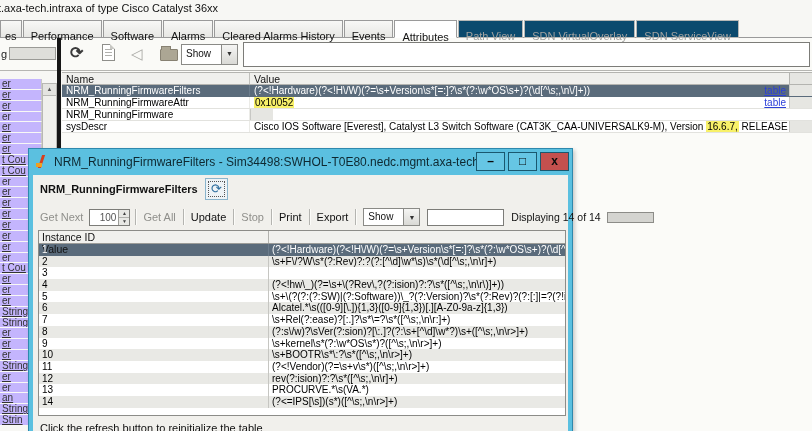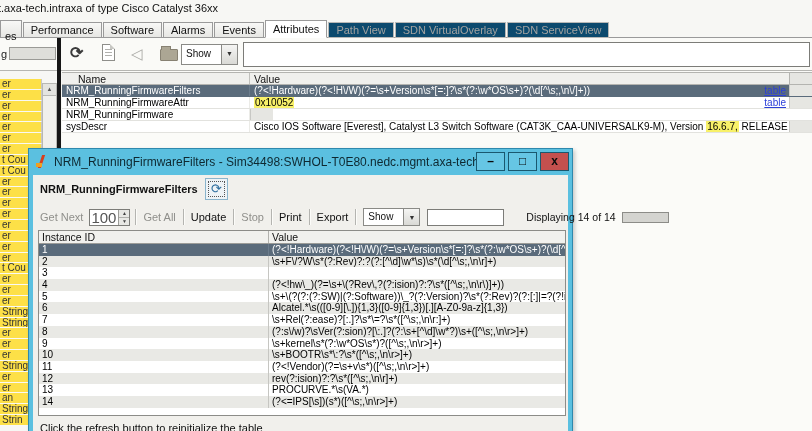--- a/index.html
+++ b/index.html
@@ -4,21 +4,21 @@
 <style>
   * { margin:0; padding:0; box-sizing:border-box; }
   html,body { background:#d8d8d4; }
   .screen{position:relative;width:812px;height:431px;background:#f7f7f4;font-family:"Liberation Sans",sans-serif;overflow:hidden;}
 
   .page-title{position:absolute;left:-2px;top:2px;font-size:11px;color:#111;white-space:nowrap;}
 
   
   .tabbar{position:absolute;left:0;top:20px;height:18px;width:812px;display:flex;align-items:flex-end;z-index:2;}
   .tabline{position:absolute;left:0;top:37px;width:812px;height:1px;background:#9a9a9a;z-index:1;}
-  .tab{height:16px;line-height:15px;padding:0 7px;font-size:11px;background:linear-gradient(#f8f8f6,#e7e7e4);border:1px solid #9a9a9a;margin-right:1px;color:#111;white-space:nowrap;position:relative;z-index:2;}
+  .tab{height:16px;line-height:15px;padding:8px 7px;font-size:11px;background:linear-gradient(#f8f8f6,#e7e7e4);border:1px solid #9a9a9a;margin-right:1px;color:#111;white-space:nowrap;position:relative;z-index:2;}
   .tab.active{background:#fff;height:18px;line-height:17px;border-bottom:1px solid #fff;z-index:3;}
   .tab.disabled{color:#a2a2a0;background:#0c4a6e;border-color:#b8b8b6;}
   .tab.partial{padding:8px 4px;}
 
   
   .toolband{position:absolute;left:0;top:38px;width:812px;height:33px;background:#fafaf7;border-bottom:1px solid #b6b6b2;}
   .loadfrag{position:absolute;left:1px;top:10px;font-size:11px;color:#222;}
   .loadbar{position:absolute;left:9px;top:9px;width:47px;height:13px;background:#dededa;border:1px solid #9a9a96;}
   .icon-refresh{position:absolute;left:70px;top:5px;font-size:16px;color:#3b3b3b;font-weight:bold;}
   .icon-report{position:absolute;left:102px;top:6px;width:13px;height:17px;background:#fff;border:1px solid #8e8e8a;}
@@ -28,30 +28,30 @@
   .icon-folder{position:absolute;left:160px;top:11px;width:18px;height:12px;background:#aca694;border:1px solid #878172;border-radius:1px;}
   .icon-folder::before{content:"";position:absolute;left:0;top:-4px;width:8px;height:3px;background:#aca694;border:1px solid #878172;border-bottom:none;}
   .combo{position:absolute;display:flex;background:#fff;border:1px solid #8a8a86;}
   .combo .cval{flex:1;font-size:10px;padding:3px 0 0 4px;color:#111;overflow:hidden;}
   .combo .cbtn{width:16px;background:linear-gradient(#f5f5f3,#d9d9d5);border-left:1px solid #8a8a86;text-align:center;font-size:7px;line-height:18px;color:#333;}
   .main-combo{left:181px;top:6px;width:57px;height:21px;}
   .search-input{position:absolute;left:243px;top:4px;width:567px;height:25px;background:#fff;border:1px solid #7c7c78;font-size:11px;padding:0 4px;font-family:"Liberation Sans",sans-serif;}
 
   
   .leftlist{position:absolute;left:0;top:79px;width:42px;z-index:1;}
-  .frag{height:10.85px;line-height:10.3px;font-size:10px;color:#333;background:#fde047;border-bottom:1px solid #f8f8f5;border-right:1px solid #c8c8c4;padding-left:2px;overflow:hidden;white-space:nowrap;}
+  .frag{height:10.85px;line-height:10.3px;font-size:10px;color:#333;background:#c4b5fd;border-bottom:1px solid #f8f8f5;border-right:1px solid #c8c8c4;padding-left:2px;overflow:hidden;white-space:nowrap;text-decoration:underline;}
   .leftscroll{position:absolute;left:42px;top:83px;width:15px;height:348px;background:#f0f0ec;border:1px solid #b8b8b4;}
   .leftscroll .sbtn{height:12px;background:#e4e4e0;border-bottom:1px solid #b8b8b4;text-align:center;font-size:6px;line-height:11px;color:#555;}
   .vdivider{position:absolute;left:57px;top:38px;width:4px;height:393px;background:#161616;z-index:3;}
 
   
   .attr-area{position:absolute;left:62px;top:71px;width:750px;height:360px;background:#fbfbf8;}
   .attr-table{position:absolute;left:62px;top:72px;width:750px;z-index:2;}
   .ahead{display:flex;height:13px;background:#f0f0ed;border-top:1px solid #b4b4b0;border-bottom:1px solid #b4b4b0;font-size:10.5px;color:#111;}
-  .ahead .hname{width:188px;border-right:1px solid #c0c0bc;padding-left:16px;line-height:12px;}
+  .ahead .hname{width:188px;border-right:1px solid #c0c0bc;padding-left:4px;line-height:12px;}
   .ahead .hval{flex:1;padding-left:4px;line-height:12px;}
   .ahead .hscroll{width:23px;background:#e6e6e2;border-left:1px solid #b4b4b0;}
   .arow{display:flex;height:12px;font-size:10px;line-height:11.5px;background:#fff;border-bottom:1px solid #e2e2de;}
   .arow .name{width:188px;padding-left:4px;border-right:1px solid #ebebe7;overflow:hidden;white-space:nowrap;}
   .arow .val{flex:1;padding-left:4px;position:relative;overflow:hidden;white-space:nowrap;}
   .arow .scol{width:23px;background:#e6e6e2;border-left:1px solid #c8c8c4;}
   .arow.sel{background:#5a6b7b;color:#fff;border-bottom-color:#5a6b7b;}
   .arow.sel .name{border-right-color:#6b7c8c;}
   .hl{background:#f8f169;color:#000;padding:0 1px;}
   .tlink{position:absolute;right:3px;top:0;color:#2b3fd8;text-decoration:underline;cursor:pointer;}
@@ -67,31 +67,31 @@
   .dbtn{width:29px;height:19px;border:1px solid #1a586f;background:#66c6e4;text-align:center;font-size:12px;line-height:16px;color:#0a0a0a;font-weight:bold;cursor:pointer;}
   .dbtn.close{background:#c4504e;}
   .dbody{position:absolute;left:4px;top:26px;right:4px;bottom:0;background:#f1f0ec;}
   .dlabel{position:absolute;left:7px;top:8px;font-weight:bold;font-size:11px;color:#111;}
   .drefresh{position:absolute;left:172px;top:3px;width:23px;height:22px;border:1px solid #8ab4cc;background:#eef3f6;outline:1px dotted #555;outline-offset:-4px;text-align:center;font-size:13px;color:#2e6e9e;line-height:20px;cursor:pointer;}
   .dtoolbar{position:absolute;left:5px;top:32px;right:4px;height:20px;display:flex;align-items:center;font-size:11px;color:#111;white-space:nowrap;}
   .dtoolbar .btn{padding:0 2px;cursor:pointer;}
   .dtoolbar .dis{color:#8f8f8b;}
   .sep{width:1px;height:16px;background:#b4b4b0;margin:0 5px;box-shadow:1px 0 0 #fcfcf9;flex:none;}
   .spin{width:41px;height:17px;border:1px solid #7c7c78;background:#fff;display:flex;margin-left:4px;flex:none;}
-  .spin .sval{flex:1;text-align:right;font-size:15px;line-height:15px;padding-right:2px;color:#555;}
+  .spin .sval{flex:1;text-align:right;font-size:10px;line-height:15px;padding-right:2px;color:#555;}
   .spin .sarrows{width:11px;border-left:1px solid #9c9c98;display:flex;flex-direction:column;}
   .sarrows div{flex:1;font-size:5px;line-height:7px;text-align:center;background:#e8e8e4;color:#444;cursor:pointer;}
   .sarrows div:first-child{border-bottom:1px solid #b0b0ac;}
   .dlg-combo{position:relative;width:57px;height:18px;margin-left:2px;flex:none;}
   .dlg-combo .cval{padding-top:2px;}
   .dfilter{width:77px;height:17px;border:1px solid #7c7c78;background:#fff;margin-left:7px;flex:none;font-size:10px;padding:0 3px;font-family:"Liberation Sans",sans-serif;}
-  .ddisplay{margin-left:22px;font-size:10.5px;}
+  .ddisplay{margin-left:7px;font-size:10.5px;}
   .dprog{width:47px;height:11px;border:1px solid #8c8c88;background:#d4d4d0;margin-left:6px;flex:none;}
   .dtable{position:absolute;left:5px;top:55px;width:528px;height:186px;border:1px solid #8c8c88;background:#fff;overflow:hidden;}
-  .dhead{display:flex;height:13px;background:#f1f1ee;border-bottom:1px solid #9c9c98;font-size:10.5px;color:#111;}
+  .dhead{display:flex;height:13px;background:#f1f1ee;border-bottom:1px solid #9c9c98;font-size:10.5px;color:#111;flex-direction:column;}
   .dhead .h1{width:230px;border-right:1px solid #b2b2ae;padding-left:3px;line-height:12px;}
   .dhead .h2{flex:1;padding-left:3px;line-height:12px;}
   .drow{display:flex;height:11.7px;font-size:10px;line-height:11px;background:#fff;cursor:default;}
   .drow .c1{width:230px;border-right:1px solid #c6c6c2;padding-left:3px;overflow:hidden;}
   .drow .c2{flex:1;padding-left:3px;white-space:nowrap;overflow:hidden;}
   .drow.alt{background:#e9e9e5;}
   .drow.sel{background:#5a6b7b;color:#fff;}
   .drow.sel .c1{border-right-color:#6b7c8c;}
   .dfooter{position:absolute;left:7px;top:247px;font-size:11px;color:#111;}
 </style>
@@ -101,20 +101,21 @@
 <div class="screen">
 
   <div class="page-title">t.axa-tech.intraxa of type Cisco Catalyst 36xx</div>
 
   <div class="tabline"></div>
   <div class="tabbar" id="tabbar">
       <div class="tab partial">es</div>
       <div class="tab">Performance</div>
       <div class="tab">Software</div>
       <div class="tab">Alarms</div>
+      <div class="tab">Cleared Alarms History</div>
       <div class="tab">Events</div>
       <div class="tab active">Attributes</div>
       <div class="tab disabled">Path View</div>
       <div class="tab disabled">SDN VirtualOverlay</div>
       <div class="tab disabled">SDN ServiceView</div>
     </div>
 
   <div class="toolband">
     <span class="loadfrag">g</span>
     <span class="loadbar"></span>

